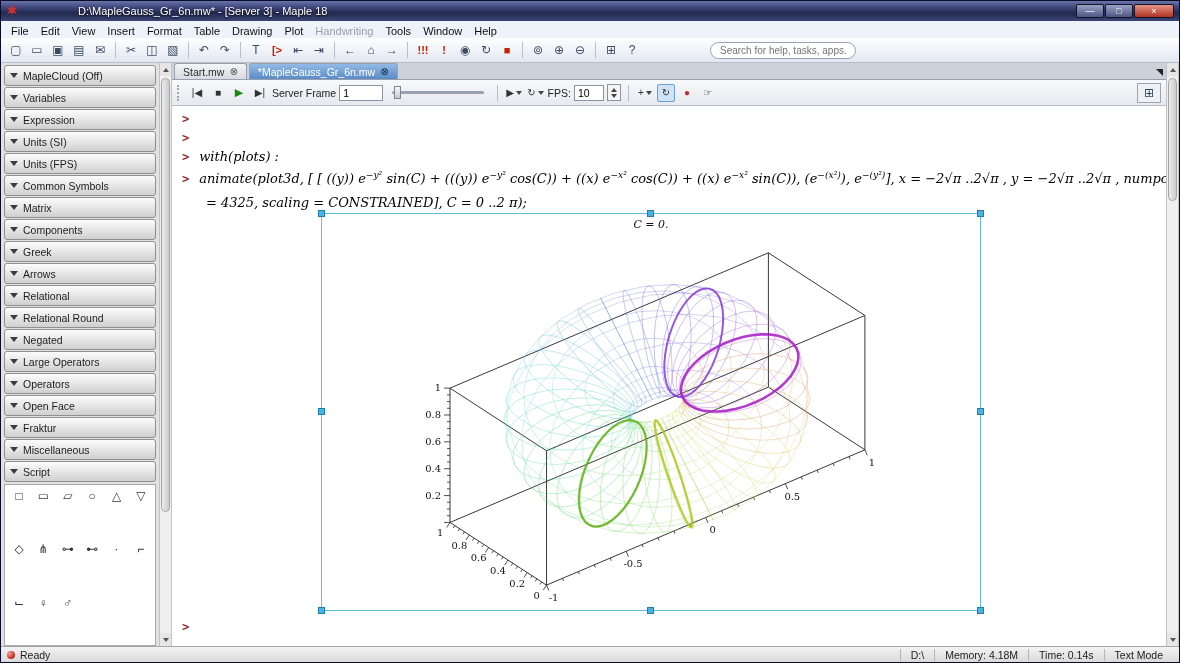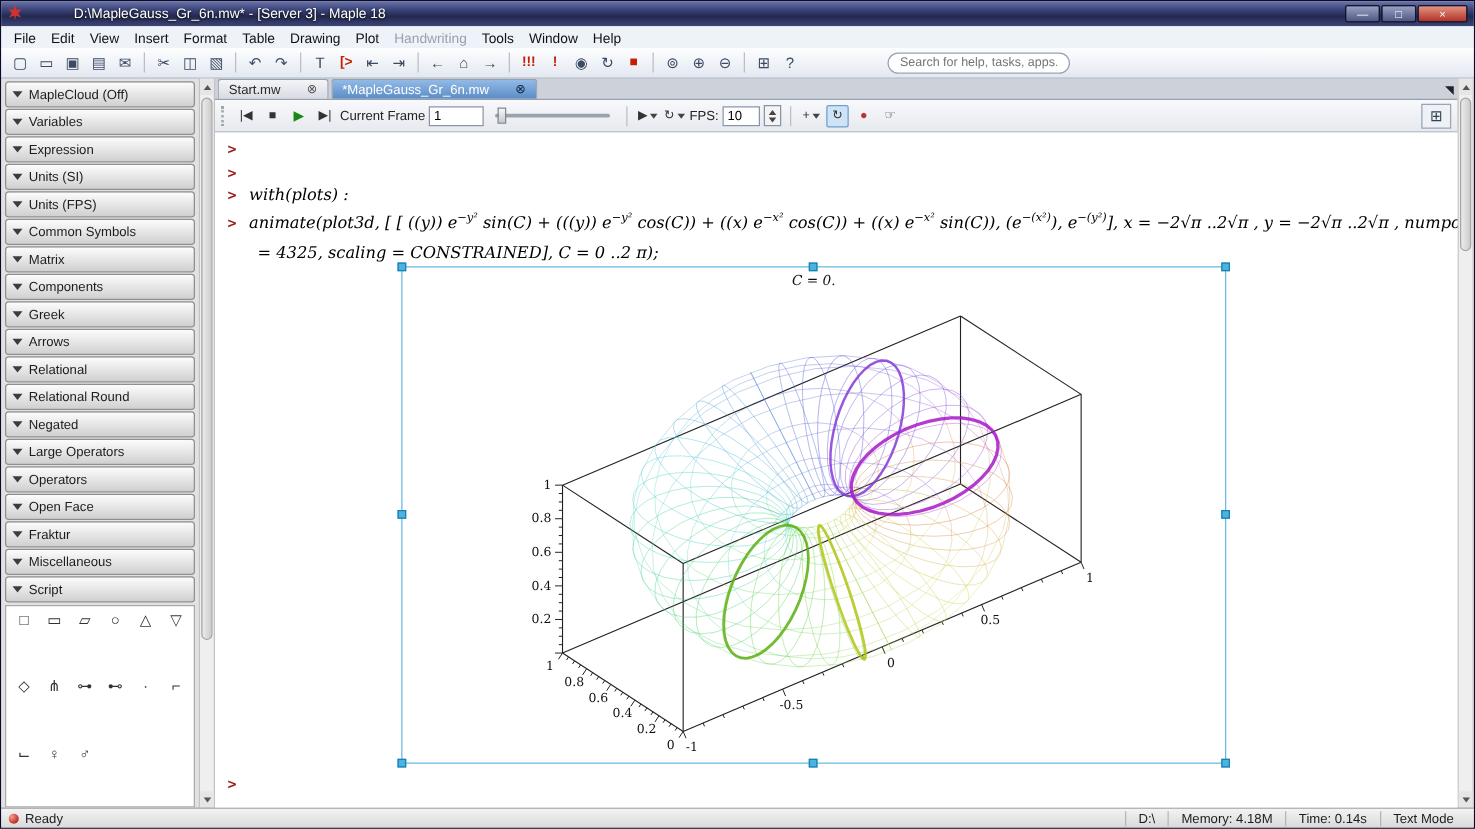--- a/index.html
+++ b/index.html
@@ -1,20 +1,20 @@
 <!DOCTYPE html>
 <html><head>
 <meta charset="utf-8">
 <style>
 *{margin:0;padding:0;box-sizing:border-box;}
 html,body{width:1180px;height:663px;overflow:hidden;font-family:"Liberation Sans","DejaVu Sans",sans-serif;background:#000;}
 .window{position:relative;width:1180px;height:663px;display:flex;flex-direction:column;background:#d6d9e0;border:1px solid #0a0a2a;}
 
 .titlebar{height:20px;background:linear-gradient(#6a74a8 0%,#3a4378 35%,#23294f 60%,#3c4577 100%);display:flex;align-items:center;padding:0 5px;color:#fff;font-size:11px;flex:none;}
-.titlebar .title{margin-left:0;text-shadow:0 1px 2px #000;white-space:nowrap;padding-left:41px;}
+.titlebar .title{margin-left:19px;text-shadow:0 1px 2px #000;white-space:nowrap;padding-left:41px;}
 .winbtns{margin-left:auto;display:flex;gap:1px;}
 .wb{width:28px;height:14px;border:1px solid #141428;border-radius:2px;background:linear-gradient(#9aa2c2,#4d5783);color:#fff;font-size:9px;line-height:12px;text-align:center;}
 .wb.close{width:40px;background:linear-gradient(#e59384,#b13325);}
 
 .menubar{height:17px;background:#eef2f9;display:flex;align-items:flex-end;padding-left:4px;font-size:11px;color:#111;flex:none;}
 .menu-item{padding:1px 6px;white-space:nowrap;}
 .menu-item.disabled{color:#9aa0ad;}
 
 .toolbar{height:25px;background:linear-gradient(#fdfefe,#e3e8f1);border-bottom:1px solid #b6bec9;display:flex;align-items:center;padding:0 5px;gap:1px;flex:none;}
 .tbtn{min-width:20px;height:20px;display:flex;align-items:center;justify-content:center;font-size:12px;color:#3c4a63;border-radius:3px;padding:0 2px;white-space:nowrap;}
@@ -30,21 +30,21 @@
 
 .vscroll{width:13px;background:#efefef;border-left:1px solid #c3c3c3;border-right:1px solid #c3c3c3;display:flex;flex-direction:column;flex:none;}
 .scroll-btn{height:13px;display:flex;align-items:center;justify-content:center;flex:none;background:#e6e6e6;}
 .arrow-up{width:0;height:0;border-left:3px solid transparent;border-right:3px solid transparent;border-bottom:4px solid #555;}
 .arrow-down{width:0;height:0;border-left:3px solid transparent;border-right:3px solid transparent;border-top:4px solid #555;}
 .scroll-track{flex:1;position:relative;}
 .scroll-thumb{position:absolute;left:1px;right:1px;background:linear-gradient(90deg,#ececec,#cccccc);border:1px solid #a5a5a5;border-radius:5px;}
 
 .ws-col{flex:1;display:flex;flex-direction:column;min-width:0;}
 .tabbar{height:17px;background:#ccd1da;display:flex;align-items:flex-end;padding-left:2px;border-bottom:1px solid #97a0ac;flex:none;}
-.tab{height:16px;display:flex;align-items:center;gap:21px;padding:0 8px;font-size:10.5px;background:linear-gradient(#f3f5f8,#d7dbe2);border:1px solid #97a0ac;border-bottom:none;border-radius:3px 3px 0 0;margin-right:2px;color:#2b2b2b;white-space:nowrap;}
+.tab{height:16px;display:flex;align-items:center;gap:5px;padding:0 8px;font-size:10.5px;background:linear-gradient(#f3f5f8,#d7dbe2);border:1px solid #97a0ac;border-bottom:none;border-radius:3px 3px 0 0;margin-right:2px;color:#2b2b2b;white-space:nowrap;}
 .tab.active{background:linear-gradient(#93bae6,#5a8cc5);color:#fff;}
 .tab-close{font-size:10px;color:#555;}
 .tab.active .tab-close{color:#10243c;}
 .tab-overflow{margin-left:auto;margin-right:3px;margin-bottom:3px;width:0;height:0;border-top:7px solid #222;border-left:7px solid transparent;}
 
 .animbar{height:26px;background:linear-gradient(#f8f9fb,#e6e9ee);border-bottom:1px solid #b6bec9;display:flex;align-items:center;padding:0 5px;gap:3px;font-size:10.5px;color:#222;flex:none;}
 .drag-dots{width:4px;height:16px;border-left:2px dotted #9aa;margin-right:4px;}
 .abtn{min-width:18px;height:18px;display:flex;align-items:center;justify-content:center;font-size:10px;color:#333;border:1px solid transparent;border-radius:2px;white-space:nowrap;}
 .abtn.play{color:#158a15;font-size:11px;}
 .abtn.active-tool{background:#cfe3f6;border:1px solid #6f9fd0;}
@@ -266,21 +266,21 @@
         </div>
         <span class="tab-overflow"></span>
       </div>
 
       <div class="animbar">
         <span class="drag-dots"></span>
         <span class="abtn">|◀</span>
         <span class="abtn">■</span>
         <span class="abtn play">▶</span>
         <span class="abtn">▶|</span>
-        <span>Current Frame</span>
+        <span>Server Frame</span>
         <input class="frame-input" value="1" style="">
         <span class="slider-track">
             <span class="slider-thumb"></span>
           </span>
         <span class="tsep"></span>
         <span class="abtn">
             <span>▶</span>
             <span class="caret"></span>
           </span>
         <span class="abtn">

